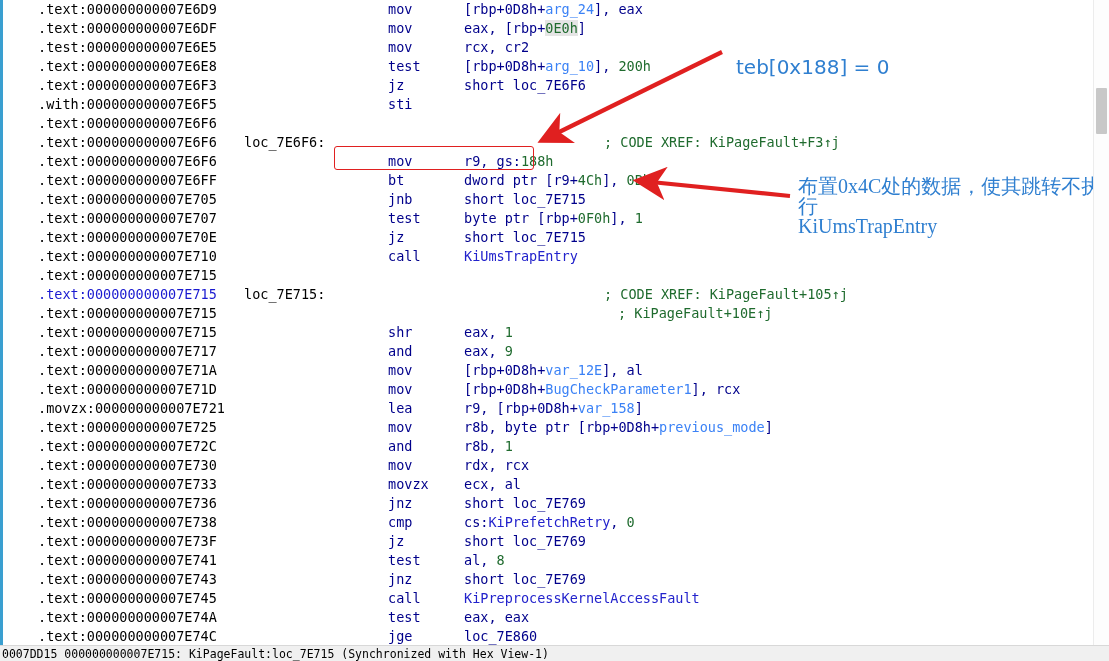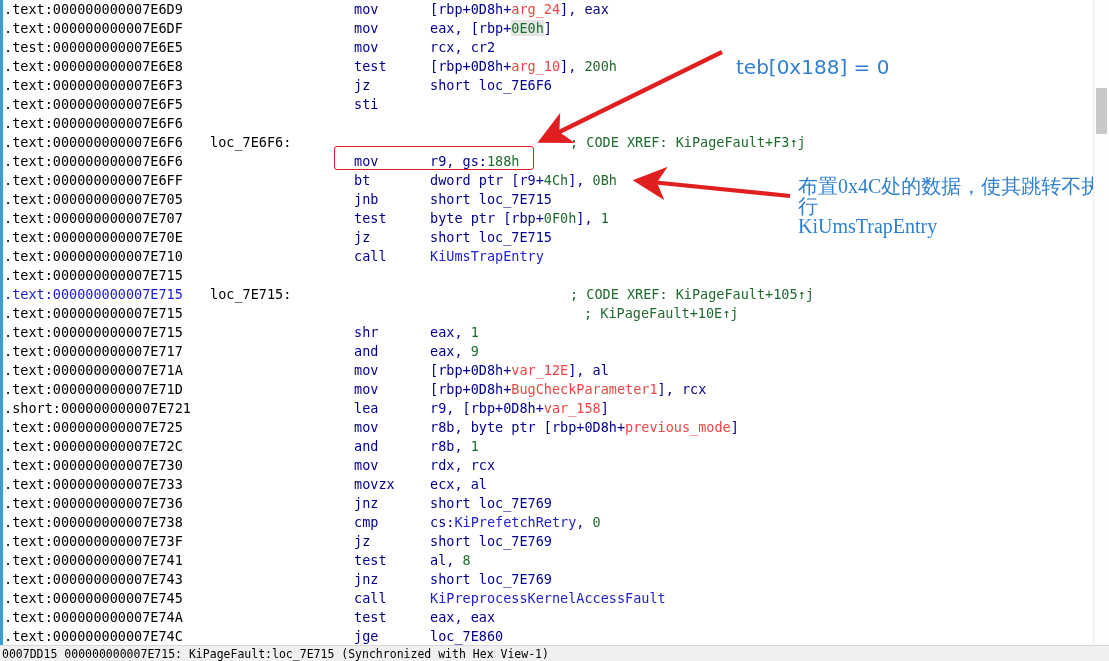--- a/index.html
+++ b/index.html
@@ -36,20 +36,21 @@
     overflow: hidden;
   }
 
   .row {
     position: relative;
     height: 19px;
     line-height: 19px;
     white-space: pre;
     font-size: 13.5px;
     font-family: "DejaVu Sans Mono", "Liberation Mono", monospace;
+    margin-left: 34px;
   }
 
   .addr {
     position: absolute;
     left: 0px;
     top: 0;
     color: #000000;
   }
   .addr.cursor { color: #1a1ad0; }
 
@@ -77,21 +78,21 @@
   .xref {
     position: absolute;
     left: 566px;
     top: 0;
     color: #1f6b2e;
   }
   .xref.cont { left: 580px; }
 
   
   .num    { color: #1f6b2e; }
-  .var    { color: #ef4444; }
+  .var    { color: #3b82f6; }
   .fn     { color: #2222cc; }
   .loc    { color: #00008b; }
   .hl {
     background: #e5e5e5;
     color: #1f6b2e;
   }
 
   
   #instr-box {
     position: absolute;
@@ -169,37 +170,37 @@
 <div id="app">
 
   <div id="nav-strip"></div>
 
   <div id="listing">
       <div class="row"><span class="addr">.text:000000000007E6D9</span><span class="mnem">mov</span><span class="ops">[rbp+0D8h+<span class="var">arg_24</span>], eax</span></div>
       <div class="row"><span class="addr">.text:000000000007E6DF</span><span class="mnem">mov</span><span class="ops">eax, [rbp+<span class="hl">0E0h</span>]</span></div>
       <div class="row"><span class="addr">.test:000000000007E6E5</span><span class="mnem">mov</span><span class="ops">rcx, cr2</span></div>
       <div class="row"><span class="addr">.text:000000000007E6E8</span><span class="mnem">test</span><span class="ops">[rbp+0D8h+<span class="var">arg_10</span>], <span class="num">200h</span></span></div>
       <div class="row"><span class="addr">.text:000000000007E6F3</span><span class="mnem">jz</span><span class="ops">short <span class="loc">loc_7E6F6</span></span></div>
-      <div class="row"><span class="addr">.text:000000000007E6F5</span><span class="mnem">sti</span></div>
+      <div class="row"><span class="addr">.with:000000000007E6F5</span><span class="mnem">sti</span></div>
       <div class="row"><span class="addr">.text:000000000007E6F6</span></div>
       <div class="row"><span class="addr">.text:000000000007E6F6</span><span class="label">loc_7E6F6:</span><span class="xref">; CODE XREF: KiPageFault+F3↑j</span></div>
       <div class="row"><span class="addr">.text:000000000007E6F6</span><span class="mnem">mov</span><span class="ops">r9, gs:<span class="num">188h</span></span></div>
       <div class="row"><span class="addr">.text:000000000007E6FF</span><span class="mnem">bt</span><span class="ops">dword ptr [r9+<span class="num">4Ch</span>], <span class="num">0Bh</span></span></div>
       <div class="row"><span class="addr">.text:000000000007E705</span><span class="mnem">jnb</span><span class="ops">short <span class="loc">loc_7E715</span></span></div>
       <div class="row"><span class="addr">.text:000000000007E707</span><span class="mnem">test</span><span class="ops">byte ptr [rbp+<span class="num">0F0h</span>], <span class="num">1</span></span></div>
       <div class="row"><span class="addr">.text:000000000007E70E</span><span class="mnem">jz</span><span class="ops">short <span class="loc">loc_7E715</span></span></div>
       <div class="row"><span class="addr">.text:000000000007E710</span><span class="mnem">call</span><span class="ops"><span class="fn">KiUmsTrapEntry</span></span></div>
       <div class="row"><span class="addr">.text:000000000007E715</span></div>
       <div class="row"><span class="addr cursor">.text:000000000007E715</span><span class="label">loc_7E715:</span><span class="xref">; CODE XREF: KiPageFault+105↑j</span></div>
       <div class="row"><span class="addr">.text:000000000007E715</span><span class="xref cont">; KiPageFault+10E↑j</span></div>
       <div class="row"><span class="addr">.text:000000000007E715</span><span class="mnem">shr</span><span class="ops">eax, <span class="num">1</span></span></div>
       <div class="row"><span class="addr">.text:000000000007E717</span><span class="mnem">and</span><span class="ops">eax, <span class="num">9</span></span></div>
       <div class="row"><span class="addr">.text:000000000007E71A</span><span class="mnem">mov</span><span class="ops">[rbp+0D8h+<span class="var">var_12E</span>], al</span></div>
       <div class="row"><span class="addr">.text:000000000007E71D</span><span class="mnem">mov</span><span class="ops">[rbp+0D8h+<span class="var">BugCheckParameter1</span>], rcx</span></div>
-      <div class="row"><span class="addr">.short:000000000007E721</span><span class="mnem">lea</span><span class="ops">r9, [rbp+0D8h+<span class="var">var_158</span>]</span></div>
+      <div class="row"><span class="addr">.movzx:000000000007E721</span><span class="mnem">lea</span><span class="ops">r9, [rbp+0D8h+<span class="var">var_158</span>]</span></div>
       <div class="row"><span class="addr">.text:000000000007E725</span><span class="mnem">mov</span><span class="ops">r8b, byte ptr [rbp+0D8h+<span class="var">previous_mode</span>]</span></div>
       <div class="row"><span class="addr">.text:000000000007E72C</span><span class="mnem">and</span><span class="ops">r8b, <span class="num">1</span></span></div>
       <div class="row"><span class="addr">.text:000000000007E730</span><span class="mnem">mov</span><span class="ops">rdx, rcx</span></div>
       <div class="row"><span class="addr">.text:000000000007E733</span><span class="mnem">movzx</span><span class="ops">ecx, al</span></div>
       <div class="row"><span class="addr">.text:000000000007E736</span><span class="mnem">jnz</span><span class="ops">short <span class="loc">loc_7E769</span></span></div>
       <div class="row"><span class="addr">.text:000000000007E738</span><span class="mnem">cmp</span><span class="ops">cs:<span class="fn">KiPrefetchRetry</span>, <span class="num">0</span></span></div>
       <div class="row"><span class="addr">.text:000000000007E73F</span><span class="mnem">jz</span><span class="ops">short <span class="loc">loc_7E769</span></span></div>
       <div class="row"><span class="addr">.text:000000000007E741</span><span class="mnem">test</span><span class="ops">al, <span class="num">8</span></span></div>
       <div class="row"><span class="addr">.text:000000000007E743</span><span class="mnem">jnz</span><span class="ops">short <span class="loc">loc_7E769</span></span></div>
       <div class="row"><span class="addr">.text:000000000007E745</span><span class="mnem">call</span><span class="ops"><span class="fn">KiPreprocessKernelAccessFault</span></span></div>

